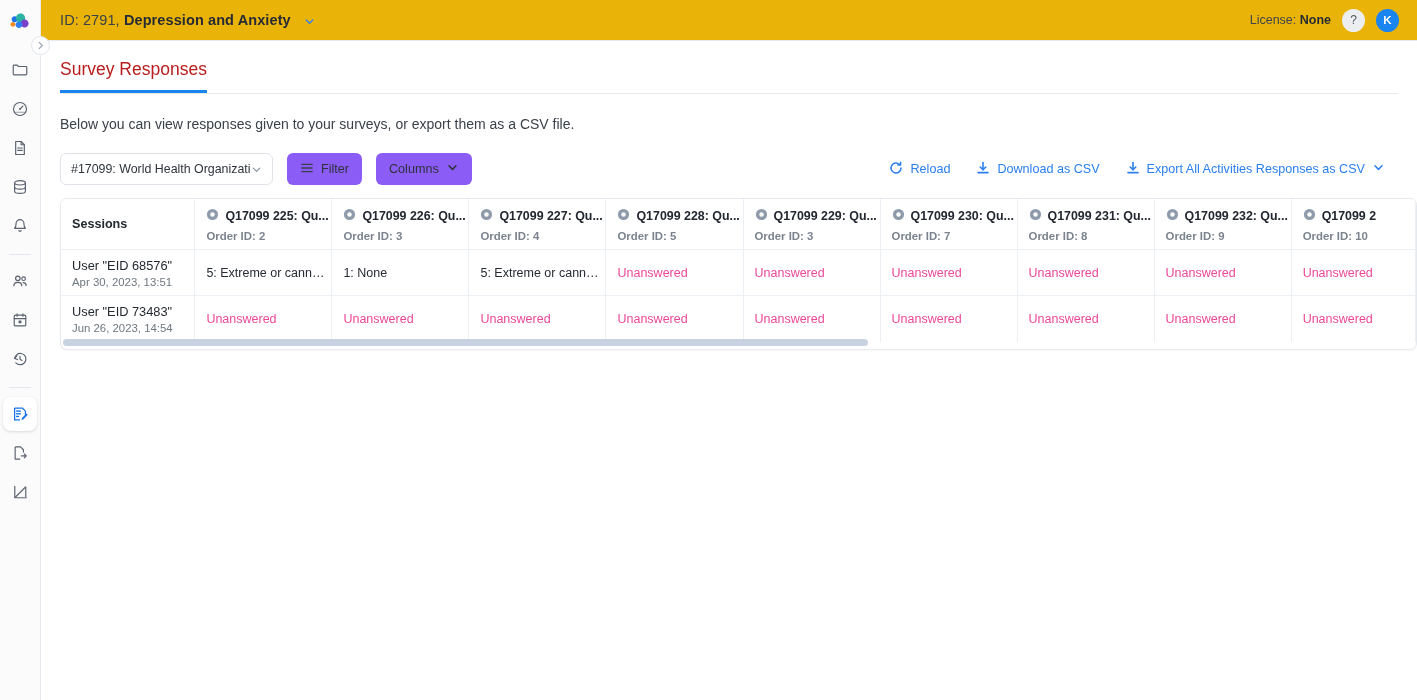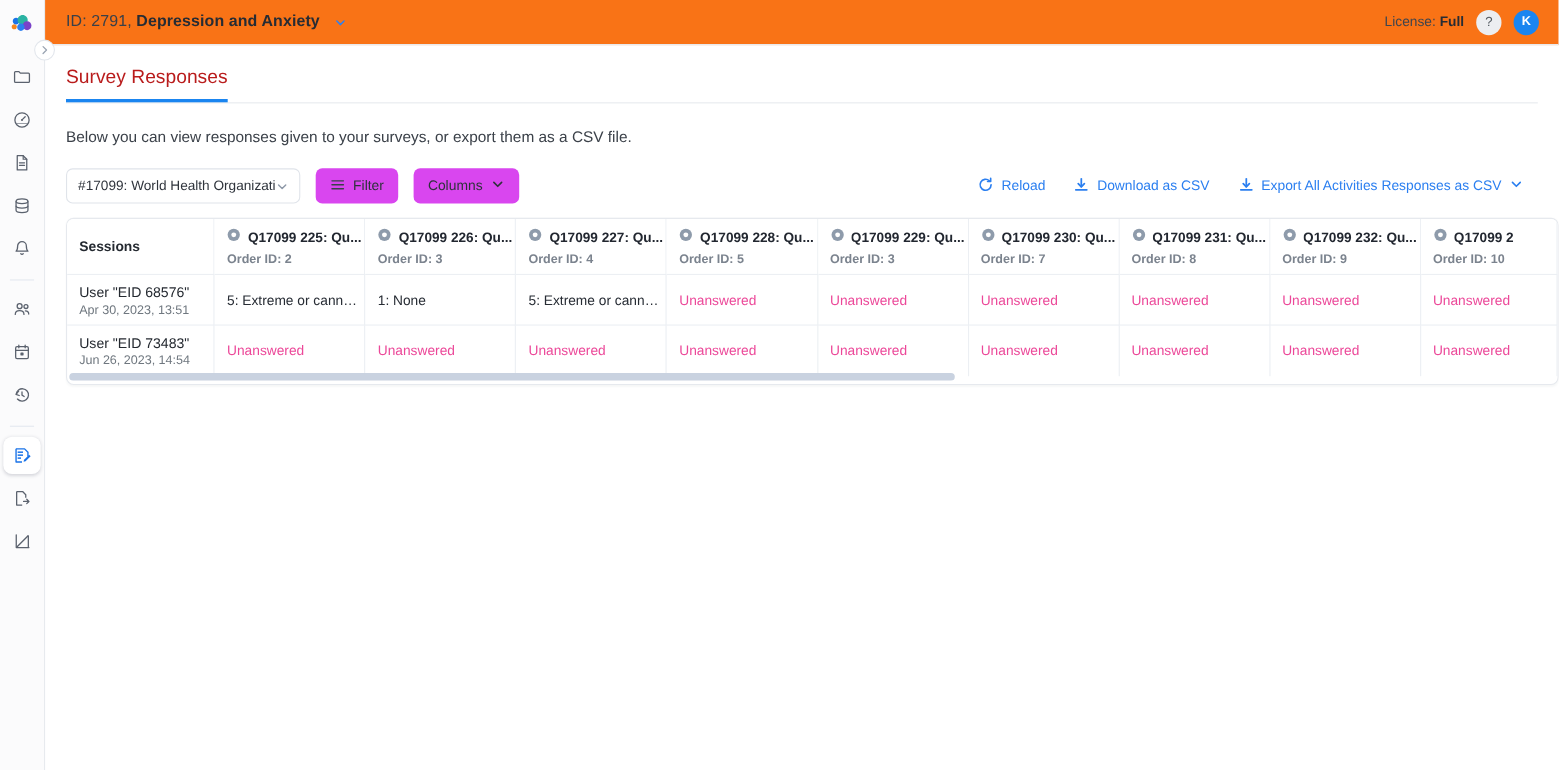--- a/index.html
+++ b/index.html
@@ -38,21 +38,21 @@
     display:flex; align-items:center; justify-content:center;
     cursor:pointer; z-index: 5; color:#9aa4b2;
   }
 
   
   .main { flex: 1 1 auto; height: 700px; position: relative; display:flex; flex-direction:column; }
 
   
   .topbar {
     height: 41px; flex: 0 0 41px;
-    background: #f97316;
+    background: #eab308;
     border-bottom: 1px solid #e7eaee;
     display:flex; align-items:center; padding: 0 18px 0 19px;
   }
   .app-title { font-size: 14.5px; color:#3a4049; letter-spacing:.1px; }
   .app-title b { font-weight: 700; color:#272c34; }
   .title-caret { margin-left: 8px; color:#2f80ed; display:inline-flex; vertical-align:middle; cursor:pointer;}
   .topbar-right { margin-left:auto; display:flex; align-items:center; gap: 11px; }
   .license { font-size: 12.5px; color:#3f454e; }
   .license b { font-weight:700; color:#272c34; }
   .help-btn {
@@ -80,21 +80,21 @@
 
   .toolbar { margin-top: 21px; display:flex; align-items:center; }
   .select-box {
     width: 213px; height: 32px; border:1px solid #e0e4ea; border-radius:6px;
     background:#fff; display:flex; align-items:center; padding: 0 9px 0 10px;
     font-size: 12.4px; color:#2f343c; cursor:pointer;
   }
   .select-box .sel-txt { flex:1 1 auto; overflow:hidden; white-space:nowrap; }
   .select-box .sel-caret { color:#8e99a8; display:flex; }
   .tb-btn {
-    height: 32px; border-radius: 6px; background:#d946ef;
+    height: 32px; border-radius: 6px; background:#8b5cf6;
     display:flex; align-items:center; gap:7px; padding: 0 13px;
     font-size: 12.6px; color:#2d323a; cursor:pointer; margin-left: 14px;
   }
   .tb-right { margin-left:auto; display:flex; align-items:center; gap:0; }
   .link-btn {
     display:flex; align-items:center; gap:7px; font-size:12.6px;
     color:#2b7ff0; cursor:pointer; padding: 0 13px; height:32px;
   }
 
   
@@ -253,21 +253,21 @@
         <b>Depression and Anxiety</b>
         <span class="title-caret">
           <svg width="13" height="13" viewBox="0 0 14 14">
             <path d="M3.5 5.5L7 9l3.5-3.5" fill="none" stroke="currentColor" stroke-width="1.5" stroke-linecap="round" stroke-linejoin="round"></path>
           </svg>
         </span>
       </div>
       <div class="topbar-right">
         <div class="license">
           <span>License:</span>
-          <b>Full</b>
+          <b>None</b>
         </div>
         <div class="help-btn">?</div>
         <div class="avatar">K</div>
       </div>
     </div>
 
     <div class="content">
 
       <div class="tabs">
         <div class="tab active">Survey Responses</div>

